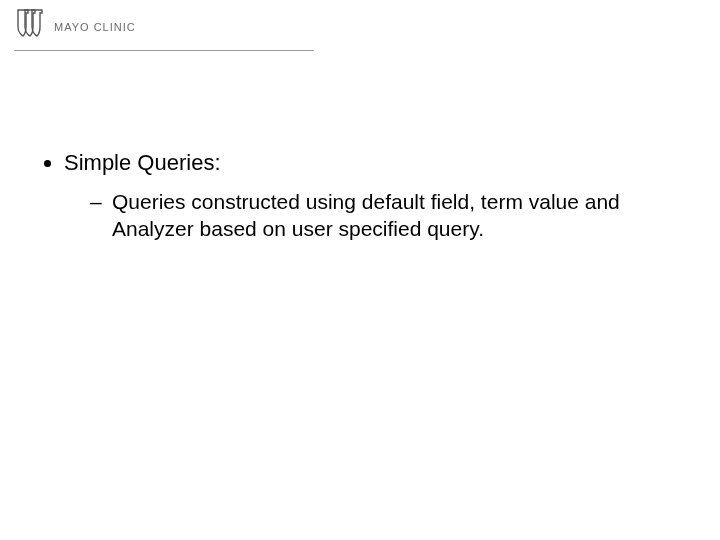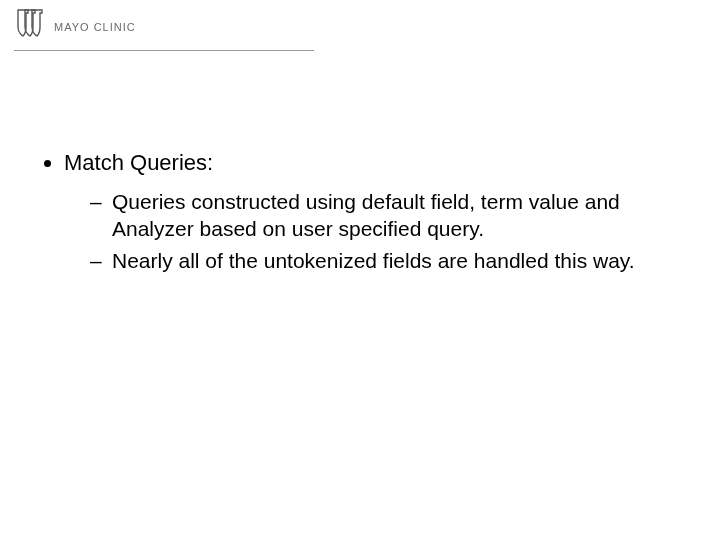--- a/index.html
+++ b/index.html
@@ -102,22 +102,21 @@
     </svg>
     <span class="logo-text">MAYO CLINIC</span>
   </div>
 
   <div class="hr"></div>
 
 
   <div class="content">
     <ul class="level1">
       <li>
-        <span>Match Queries:</span>
+        <span>Simple Queries:</span>
         <ul class="level2">
           <li><span>Queries constructed using default field, term value and Analyzer based on user specified query.</span></li>
-          <li><span>Nearly all of the untokenized fields are handled this way.</span></li>
         </ul>
       </li>
     </ul>
   </div>
 
 </div>
 
 </body></html>

